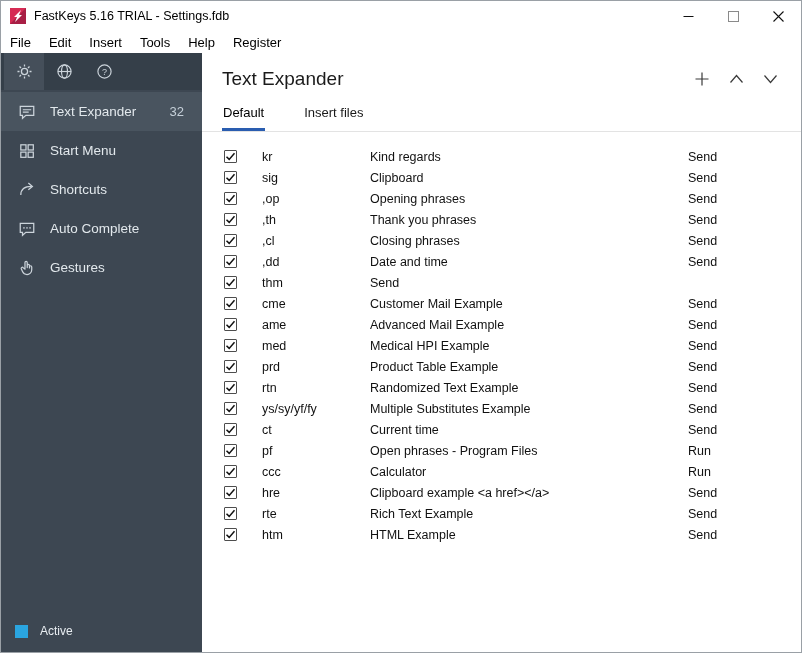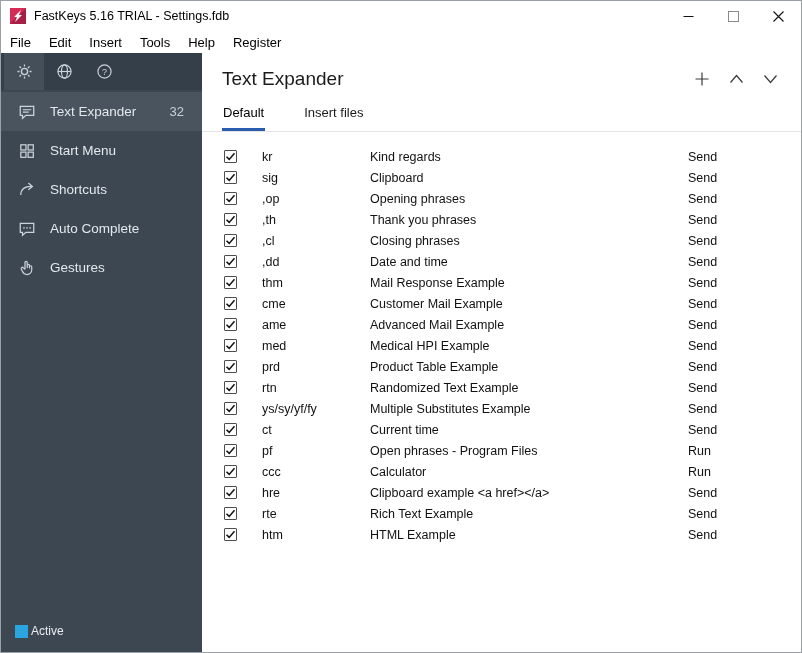--- a/index.html
+++ b/index.html
@@ -67,21 +67,21 @@
     padding-left: 17px; gap: 14px;
     font-size: 13.5px; color: #e2e8ec;
   }
   .side-item.selected { background: #49545f; }
   .side-item .icon { width: 18px; height: 18px; flex: 0 0 18px; display:flex; align-items:center; justify-content:center; }
   .badge { margin-left: auto; margin-right: 18px; font-size: 13px; color: #c6d0d9; }
   .side-spacer { flex: 1; }
   .side-status {
     height: 42px; flex: 0 0 42px;
     display: flex; align-items: center;
-    padding-left: 14px; gap: 3px;
+    padding-left: 14px; gap: 12px;
     font-size: 12px; color: #e8edf1;
   }
   .status-square { width: 13px; height: 13px; background: #2aa5e0; }
 
   
   .content { flex: 1; display: flex; flex-direction: column; background: #fff; min-width: 0; }
   .content-header {
     display: flex; align-items: center;
     padding: 15px 20px 0 20px;
   }
@@ -340,21 +340,20 @@
     <span class="cell">Send</span>
   </div>
 
   <div class="phrase-row">
     <span class="cb">
       <svg width="11" height="11" viewBox="0 0 11 11" fill="none" stroke="#111" stroke-width="1.5">
                 <path d="M1.5 5.7 L4.2 8.4 L9.5 2.2"></path>
               </svg>
     </span>
     <span class="cell">thm</span>
-    <span class="cell">Mail Response Example</span>
     <span class="cell">Send</span>
   </div>
 
   <div class="phrase-row">
     <span class="cb">
       <svg width="11" height="11" viewBox="0 0 11 11" fill="none" stroke="#111" stroke-width="1.5">
                 <path d="M1.5 5.7 L4.2 8.4 L9.5 2.2"></path>
               </svg>
     </span>
     <span class="cell">cme</span>

